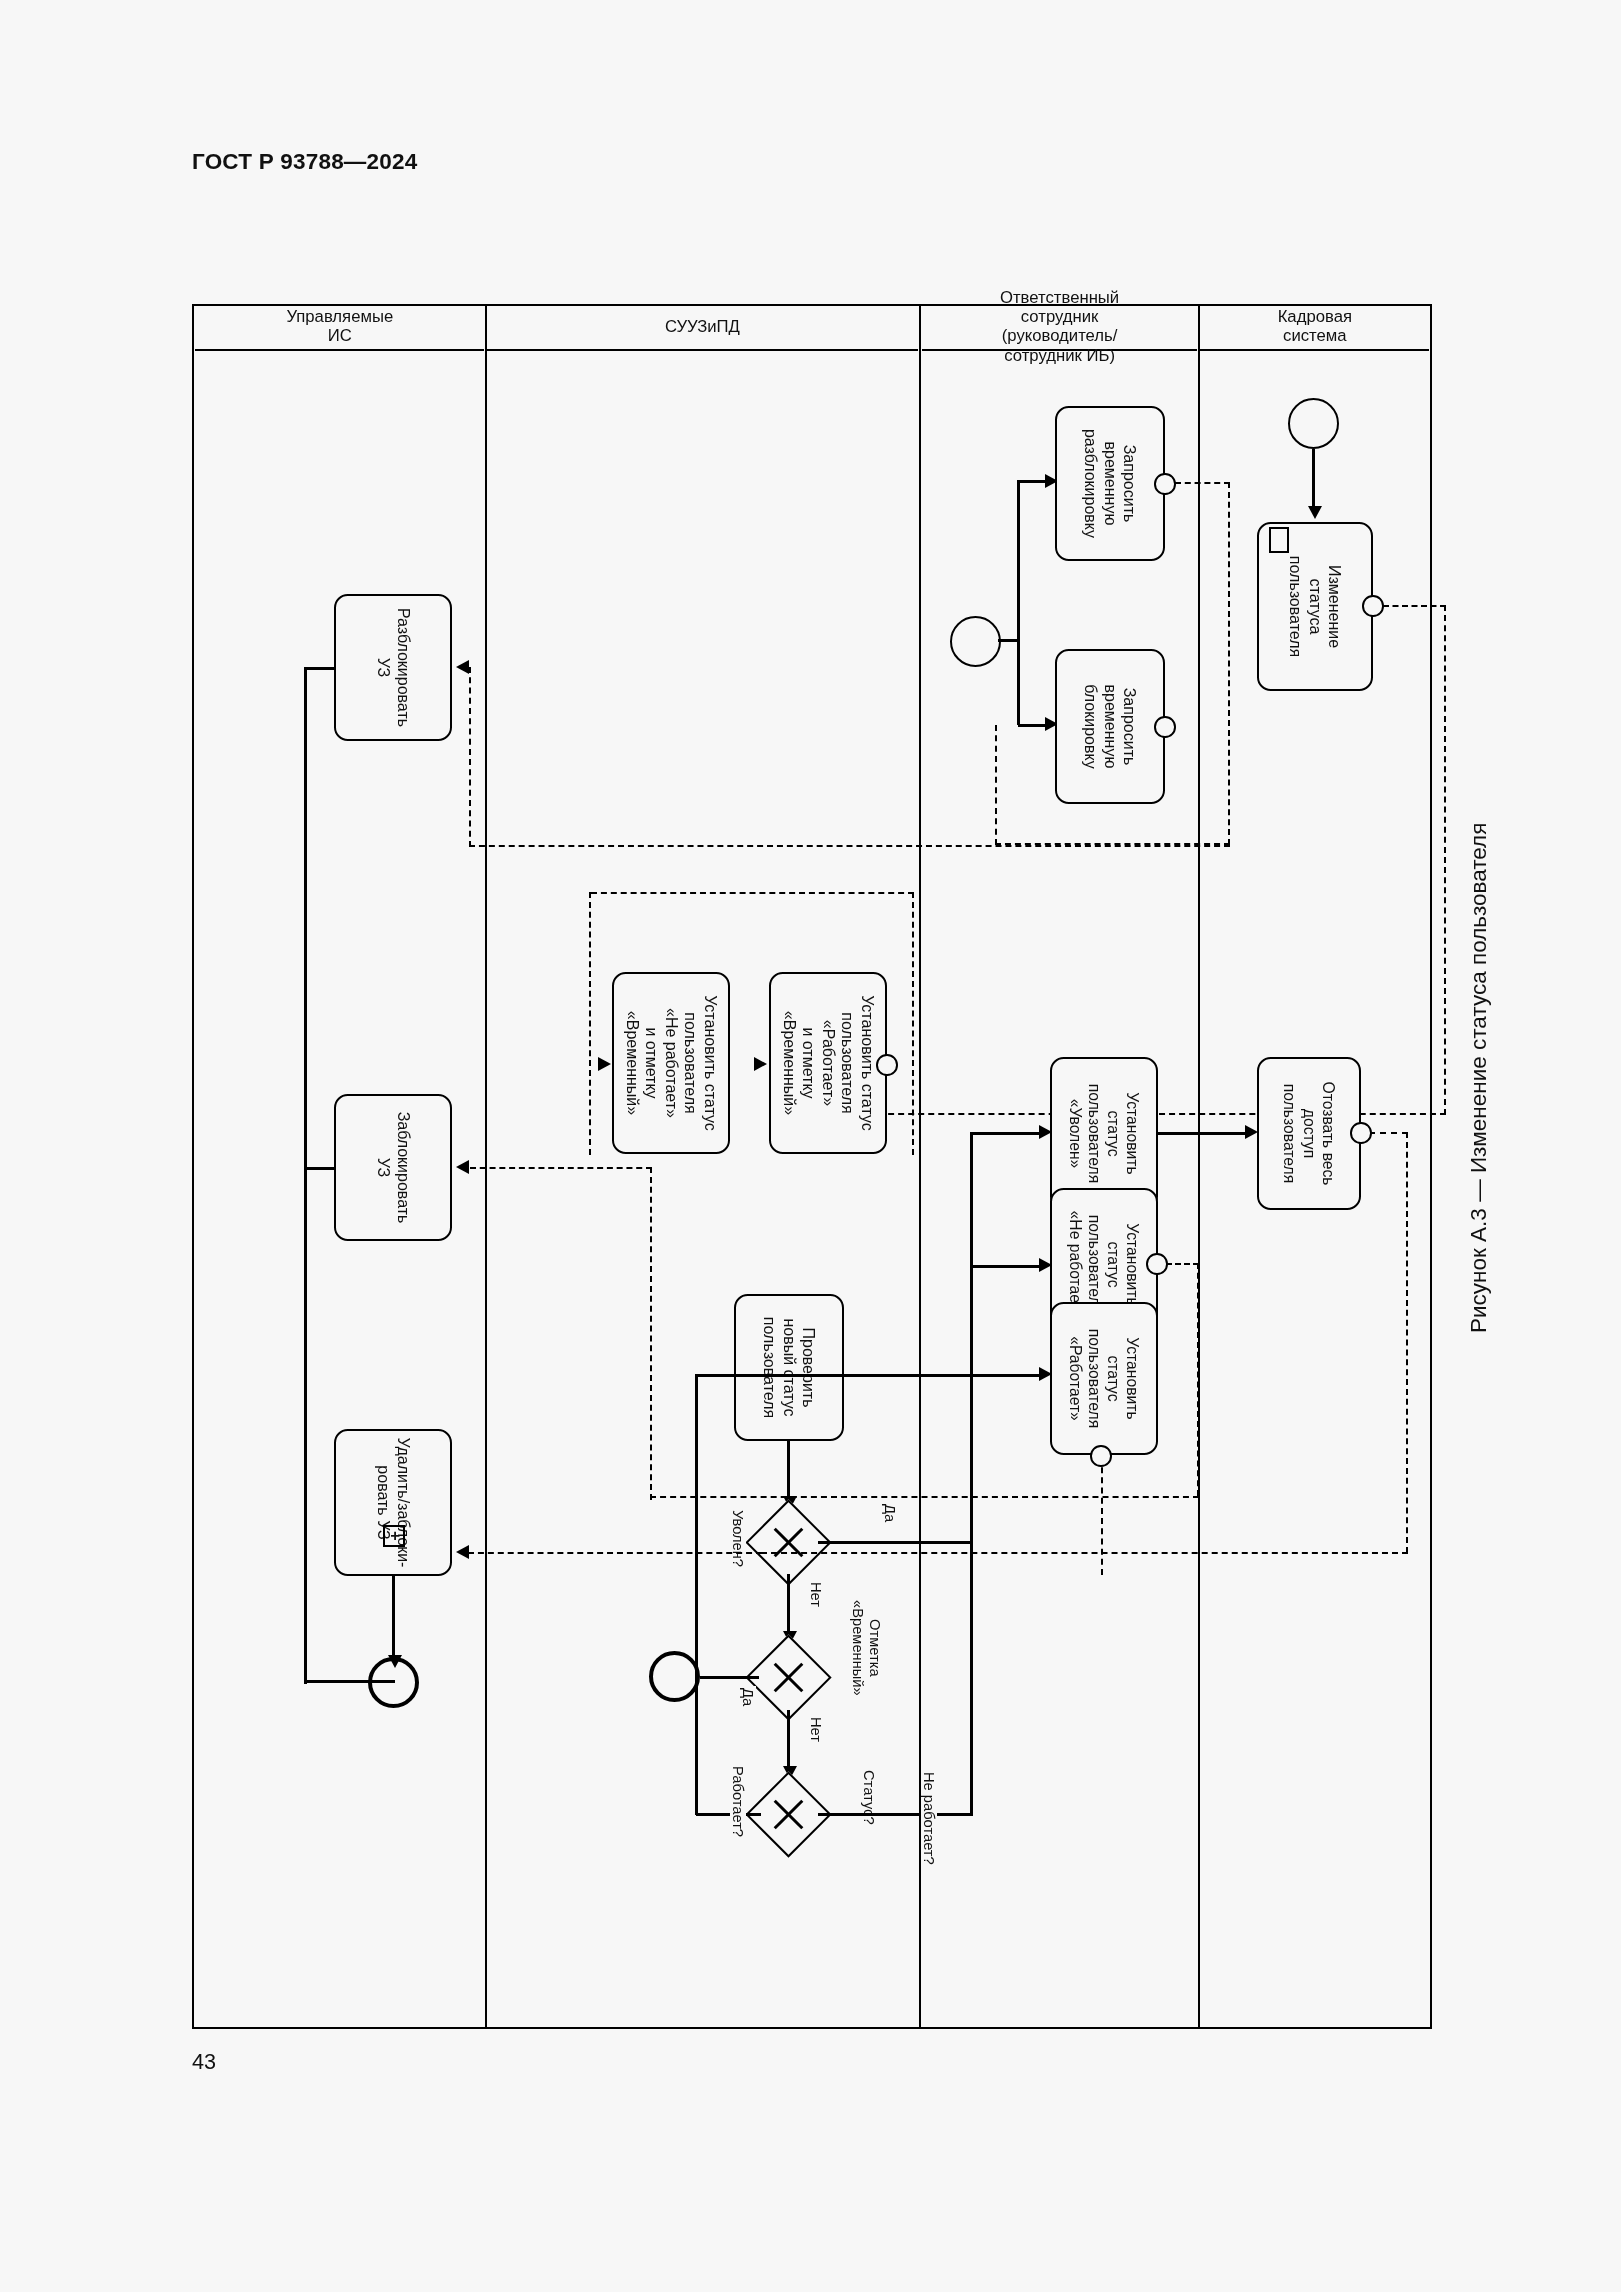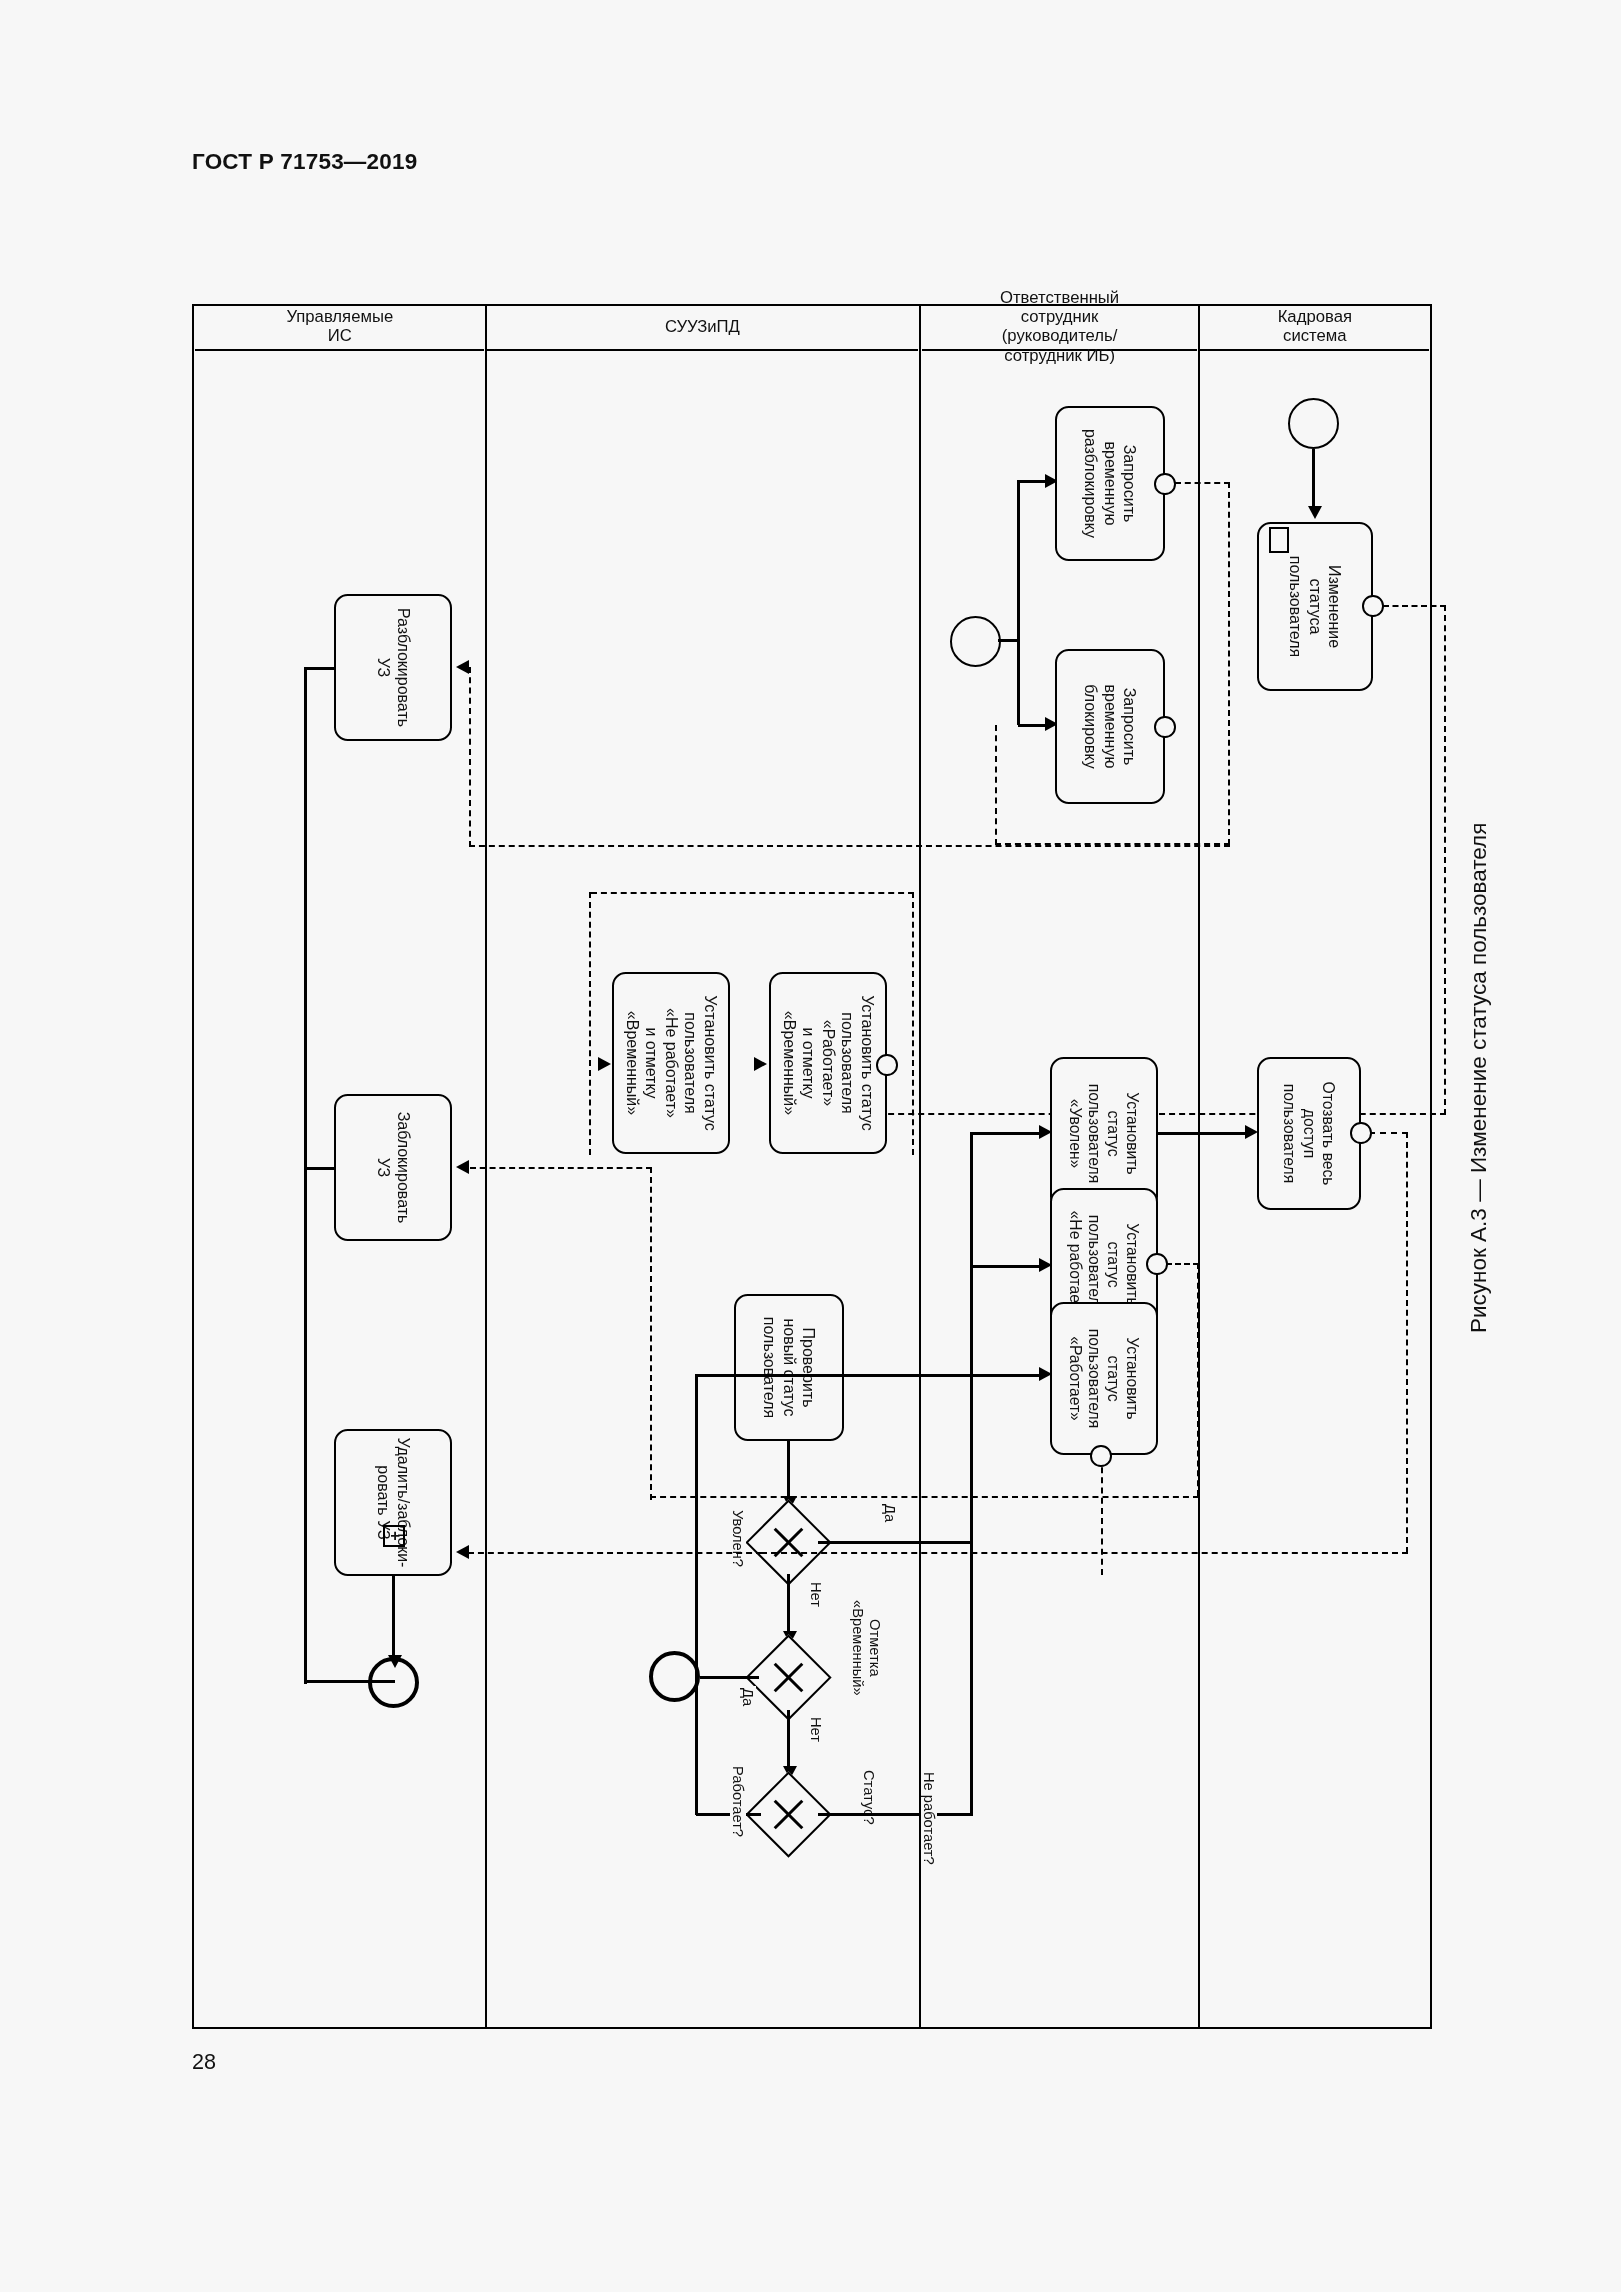--- a/index.html
+++ b/index.html
@@ -69,22 +69,22 @@
   .lbl{position:absolute;font-size:14.7px;white-space:nowrap;background:#f7f7f7;padding:0 2px;}
 
   
   .env{position:absolute;width:25.5px;height:19.6px;border:2.9px solid #000;box-sizing:border-box;}
 </style>
 </head>
 <body>
 
 <div class="page">
 
-  <div class="doc-header">ГОСТ Р 71753—2019</div>
-  <div class="page-num">28</div>
+  <div class="doc-header">ГОСТ Р 93788—2024</div>
+  <div class="page-num">43</div>
   <div class="fig-caption">Рисунок А.3 — Изменение статуса пользователя</div>
 
   <div class="canvas-wrap">
    <div class="canvas">
 
     <div class="pool"></div>
 
     <div class="lane-hdr" style="top:2.9px;height:229px;">
       <span>Кадровая система</span>
     </div>

